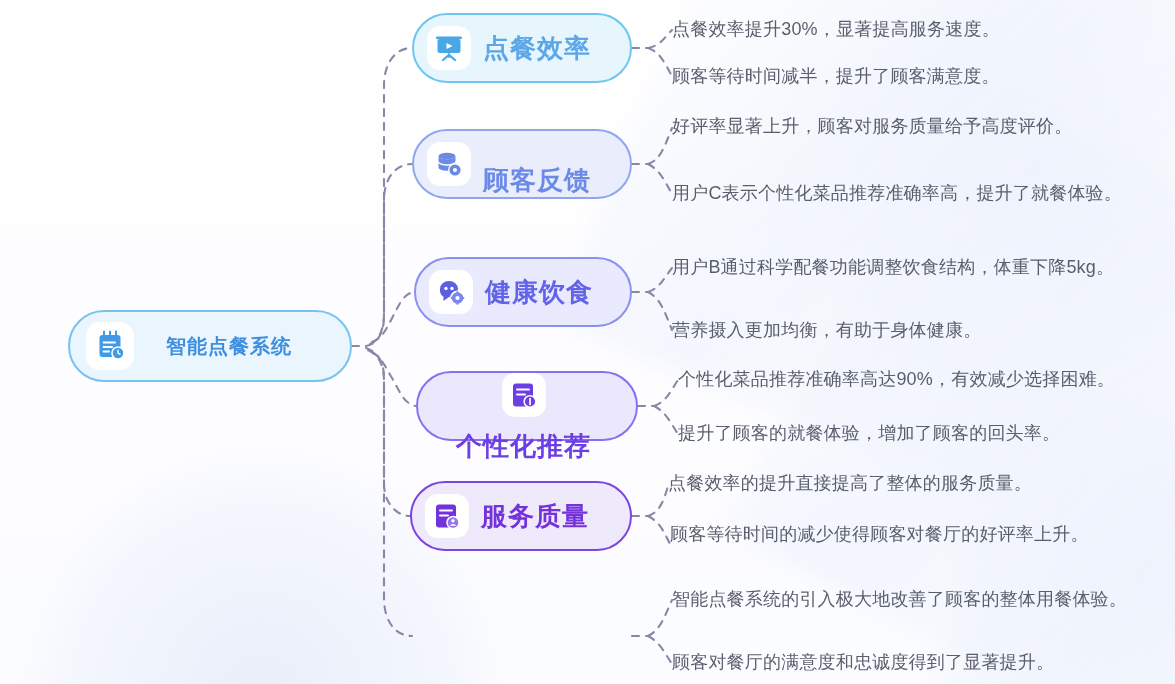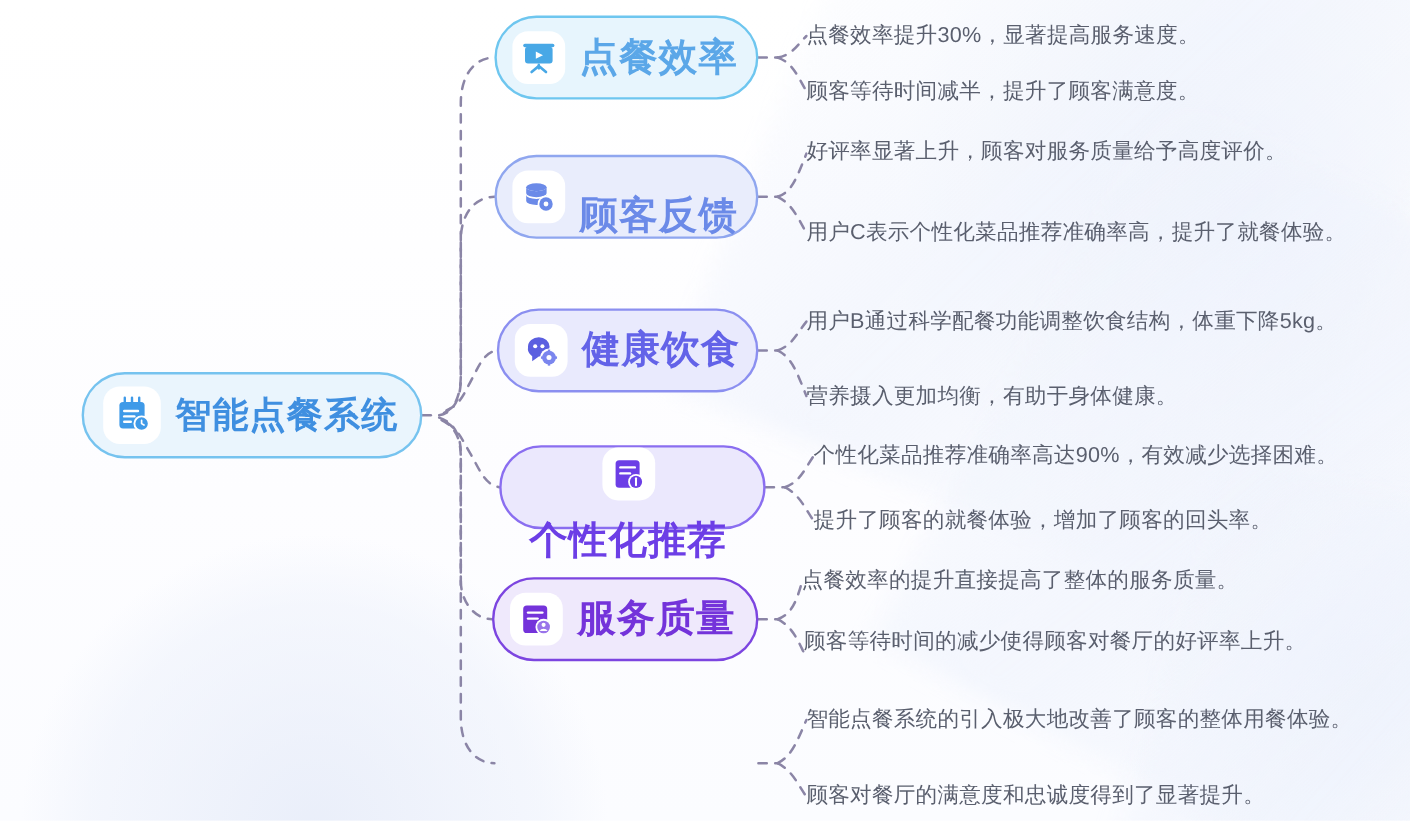--- a/index.html
+++ b/index.html
@@ -44,35 +44,35 @@
     white-space: nowrap;
   }
   .node .icon-plate {
     width: 44px; height: 44px;
     border-radius: 13px;
     background: #ffffff;
     display: flex; align-items: center; justify-content: center;
     flex: none;
   }
   .node .node-label {
-    font-size: 32px;
+    font-size: 26px;
     font-weight: bold;
     letter-spacing: 1px;
   }
 
   
   #root-node {
     left: 68px; top: 310px;
     width: 284px; height: 72px;
     border-color: #76c3ef;
     background: #eaf5fd;
     border-radius: 38px;
     padding-left: 16px;
   }
-  #root-node .node-label { font-size: 30px; color: #3f8fe0; }
+  #root-node .node-label { font-size: 20px; color: #3f8fe0; margin-left: 20px; }
   #root-node .icon-plate { width: 48px; height: 48px; border-radius: 14px; }
 
   
   .t-blue    { border-color: #6ec6ef; background: #e7f5fd; }
   .t-blue    .node-label { color: #5ba7e8; }
   .t-periw   { border-color: #8fa6ef; background: #e9edfc; }
   .t-periw   .node-label { color: #6b8ae8; margin-top: 32px; }
   .t-indigo  { border-color: #8b8ff0; background: #e9eafd; }
   .t-indigo  .node-label { color: #6363e8; }
   .t-violet  { border-color: #8a6ef0; background: #ebe8fd; flex-direction: column; }

